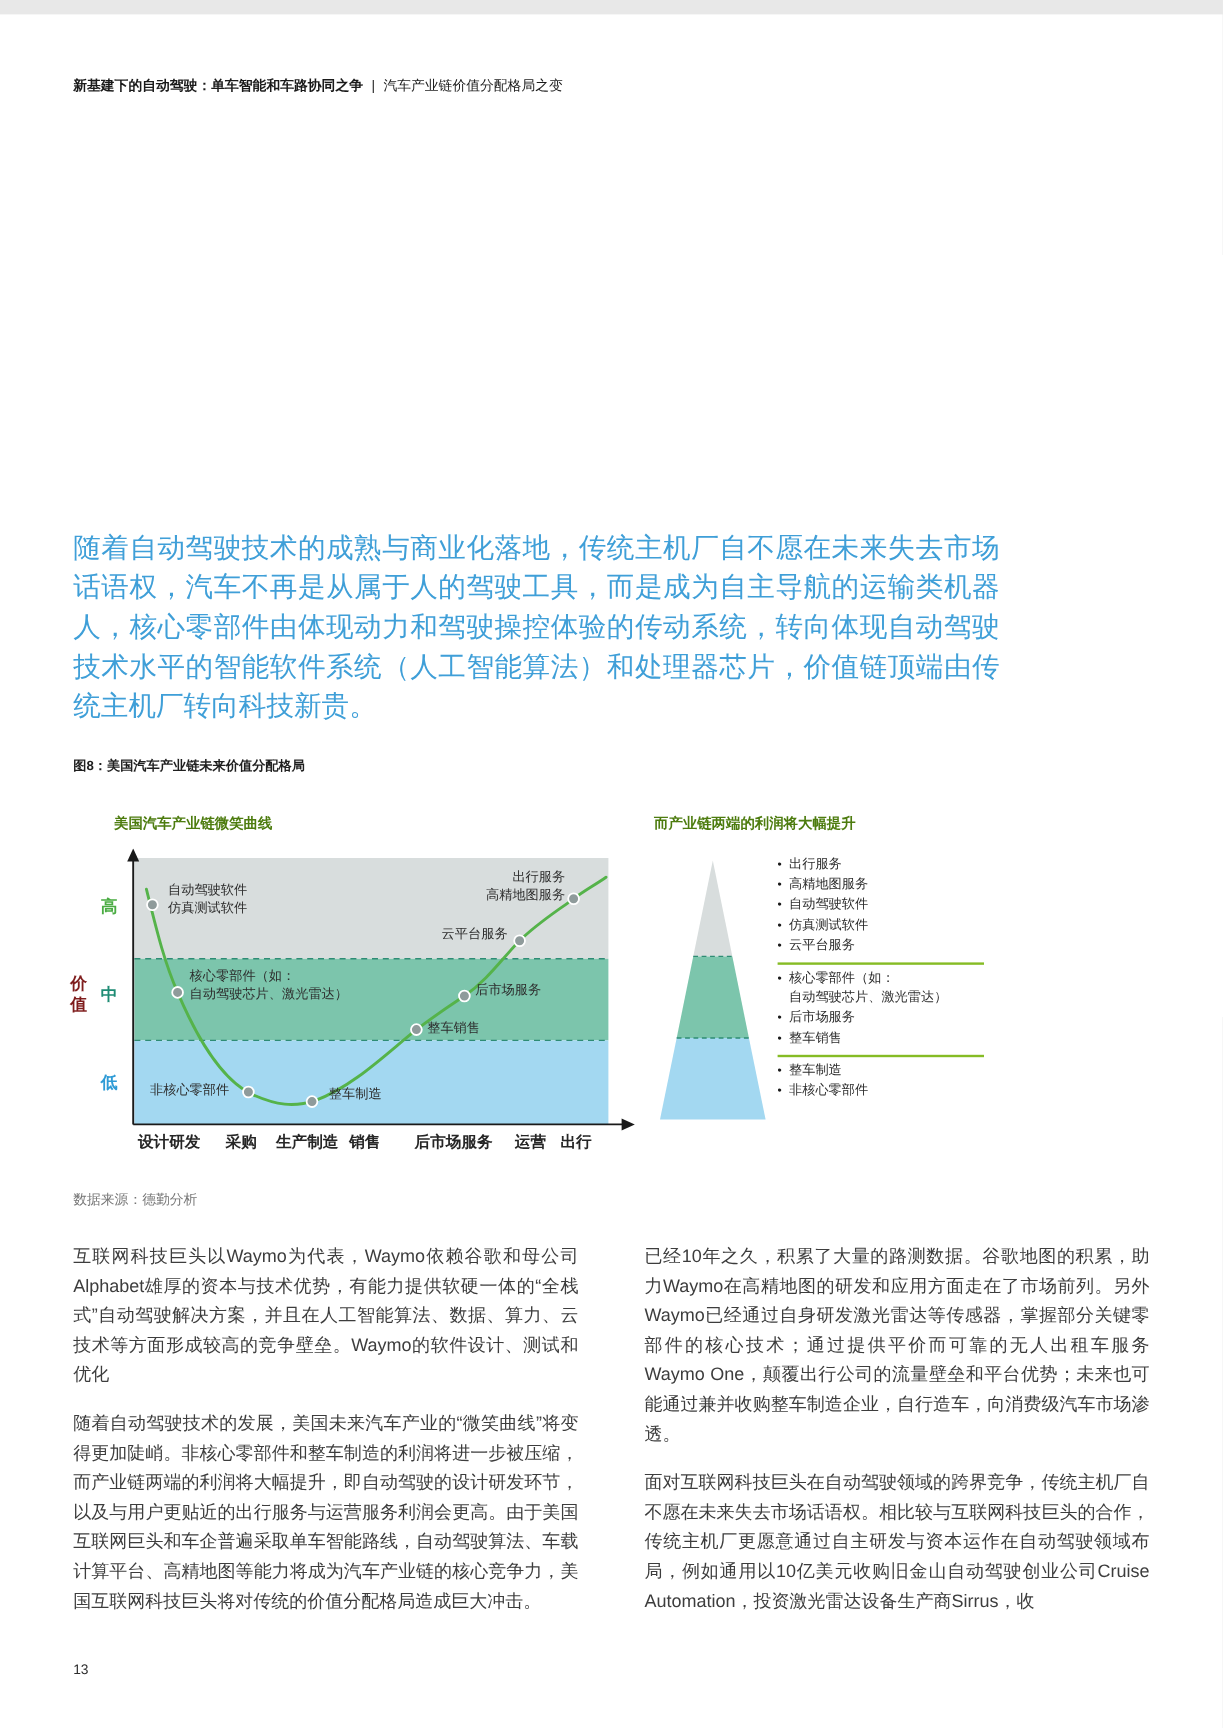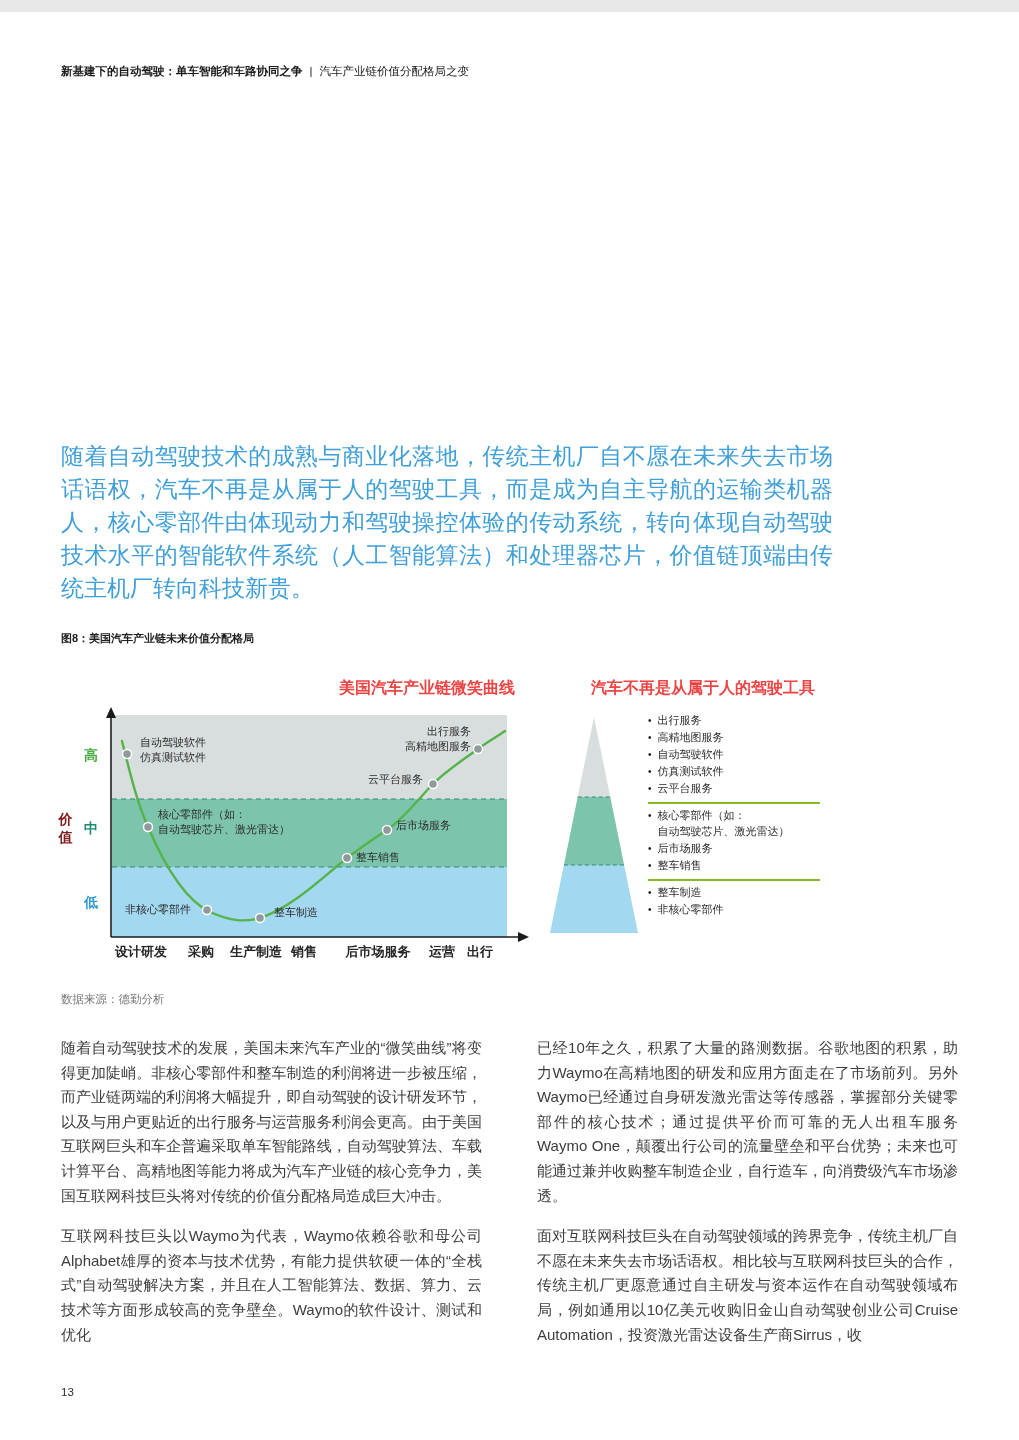--- a/index.html
+++ b/index.html
@@ -32,21 +32,21 @@
     text-align:justify;
   }
   
   .figure-caption{
     position:absolute;left:61px;top:619px;
     font-size:11px;font-weight:700;color:#1f1f1f;
   }
   
   .chart-title{
     position:absolute;top:666px;
-    font-size:16px;font-weight:700;color:#ef4444;text-align:right;
+    font-size:12px;font-weight:700;color:#4d7c0f;text-align:left;
   }
   .chart-title.left{left:95px;width:420px;}
   .chart-title.right{left:545px;width:270px;}
   
   .smile-chart{position:absolute;left:95px;top:695px;width:435px;height:245px;}
   .pt-label{
     position:absolute;font-size:11px;line-height:1.35;color:#2d2d2d;
     white-space:pre-line;
   }
   .pt-label.right-align{text-align:right;}
@@ -109,21 +109,21 @@
   <div class="report-header">
     <span class="section">新基建下的自动驾驶：单车智能和车路协同之争</span><span class="divider">|</span><span class="chapter">汽车产业链价值分配格局之变</span>
   </div>
 
 
   <div class="intro">随着自动驾驶技术的成熟与商业化落地，传统主机厂自不愿在未来失去市场话语权，汽车不再是从属于人的驾驶工具，而是成为自主导航的运输类机器人，核心零部件由体现动力和驾驶操控体验的传动系统，转向体现自动驾驶技术水平的智能软件系统（人工智能算法）和处理器芯片，价值链顶端由传统主机厂转向科技新贵。</div>
 
   <div class="figure-caption">图8：美国汽车产业链未来价值分配格局</div>
 
   <div class="chart-title left">美国汽车产业链微笑曲线</div>
-  <div class="chart-title right">汽车不再是从属于人的驾驶工具</div>
+  <div class="chart-title right">而产业链两端的利润将大幅提升</div>
 
   <div class="ylabel">价值</div>
   <div class="band-label high">高</div>
   <div class="band-label mid">中</div>
   <div class="band-label low">低</div>
 
   <div class="smile-chart">
     <svg width="435" height="245" viewBox="0 0 435 245">
 
       <rect x="17" y="8" width="395" height="84" fill="#d8dddd"></rect>
@@ -241,22 +241,22 @@
         <li>
           <span class="bullet">•</span>
           <span class="li-text">非核心零部件</span>
         </li>
       </ul>
   </div>
 
   <div class="source-note">数据来源：德勤分析</div>
 
   <div class="body-col left">
+    <p>互联网科技巨头以Waymo为代表，Waymo依赖谷歌和母公司Alphabet雄厚的资本与技术优势，有能力提供软硬一体的“全栈式”自动驾驶解决方案，并且在人工智能算法、数据、算力、云技术等方面形成较高的竞争壁垒。Waymo的软件设计、测试和优化</p>
     <p>随着自动驾驶技术的发展，美国未来汽车产业的“微笑曲线”将变得更加陡峭。非核心零部件和整车制造的利润将进一步被压缩，而产业链两端的利润将大幅提升，即自动驾驶的设计研发环节，以及与用户更贴近的出行服务与运营服务利润会更高。由于美国互联网巨头和车企普遍采取单车智能路线，自动驾驶算法、车载计算平台、高精地图等能力将成为汽车产业链的核心竞争力，美国互联网科技巨头将对传统的价值分配格局造成巨大冲击。</p>
-    <p>互联网科技巨头以Waymo为代表，Waymo依赖谷歌和母公司Alphabet雄厚的资本与技术优势，有能力提供软硬一体的“全栈式”自动驾驶解决方案，并且在人工智能算法、数据、算力、云技术等方面形成较高的竞争壁垒。Waymo的软件设计、测试和优化</p>
   </div>
   <div class="body-col right">
     <p>已经10年之久，积累了大量的路测数据。谷歌地图的积累，助力Waymo在高精地图的研发和应用方面走在了市场前列。另外Waymo已经通过自身研发激光雷达等传感器，掌握部分关键零部件的核心技术；通过提供平价而可靠的无人出租车服务Waymo One，颠覆出行公司的流量壁垒和平台优势；未来也可能通过兼并收购整车制造企业，自行造车，向消费级汽车市场渗透。</p>
     <p>面对互联网科技巨头在自动驾驶领域的跨界竞争，传统主机厂自不愿在未来失去市场话语权。相比较与互联网科技巨头的合作，传统主机厂更愿意通过自主研发与资本运作在自动驾驶领域布局，例如通用以10亿美元收购旧金山自动驾驶创业公司Cruise Automation，投资激光雷达设备生产商Sirrus，收</p>
   </div>
 
   <div class="page-number">13</div>
 
 </div>
 

